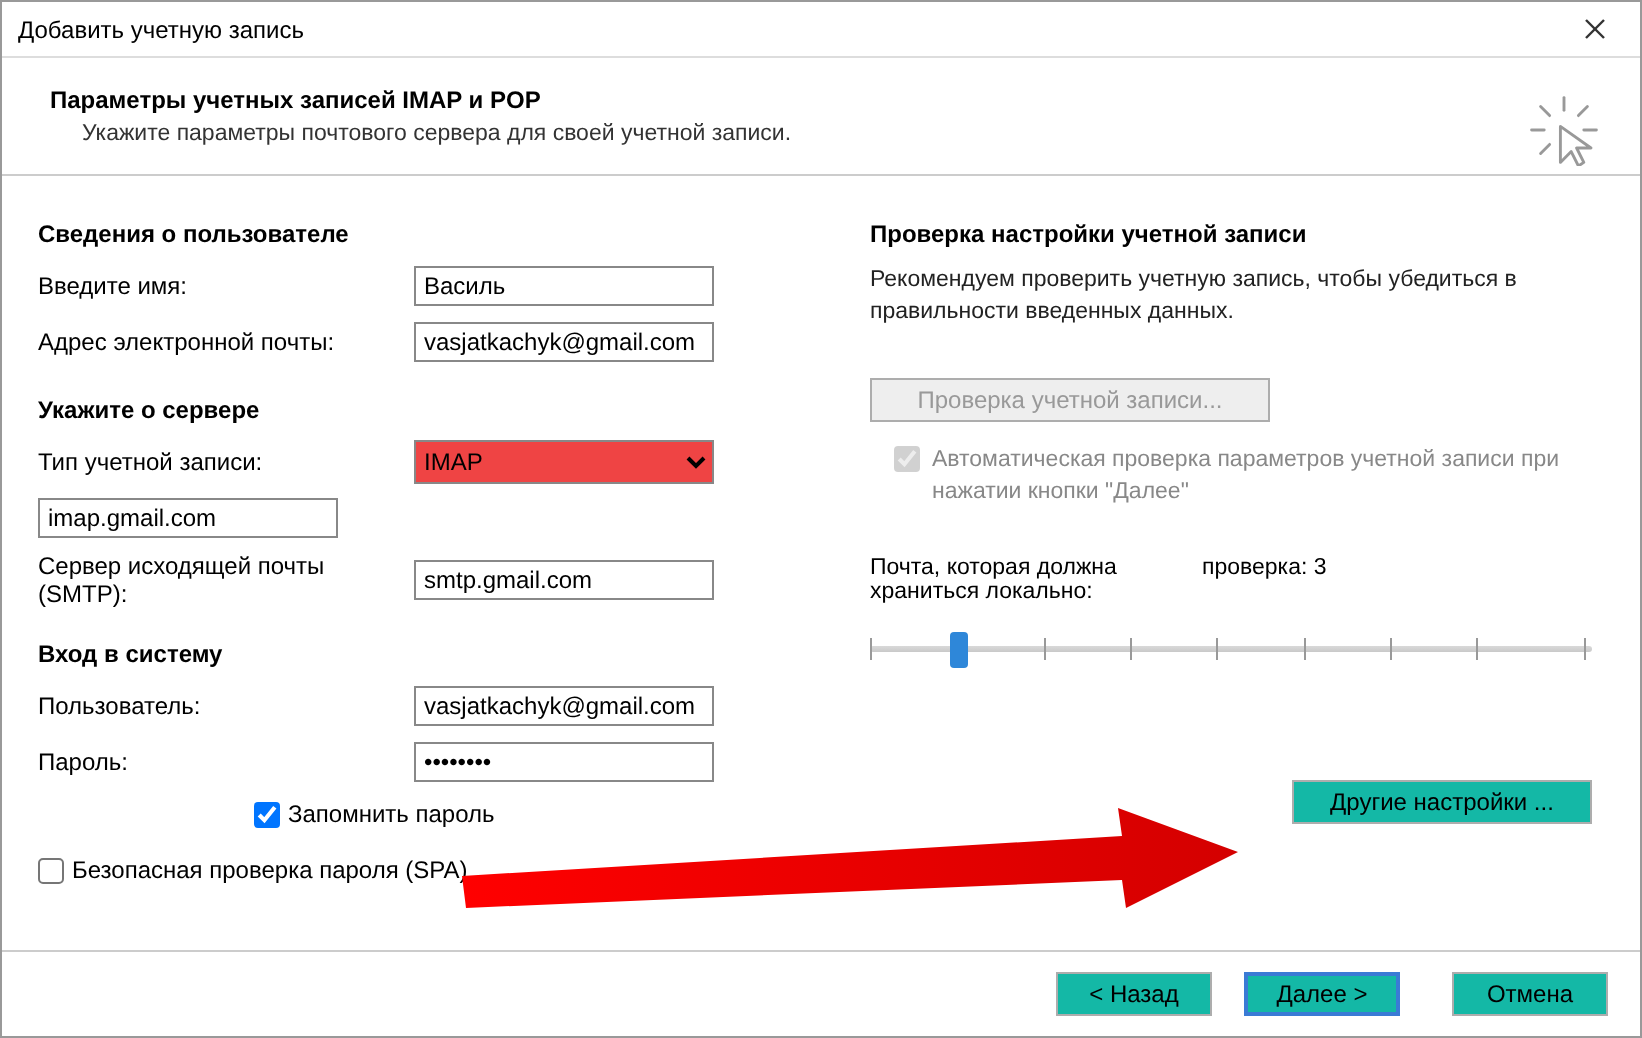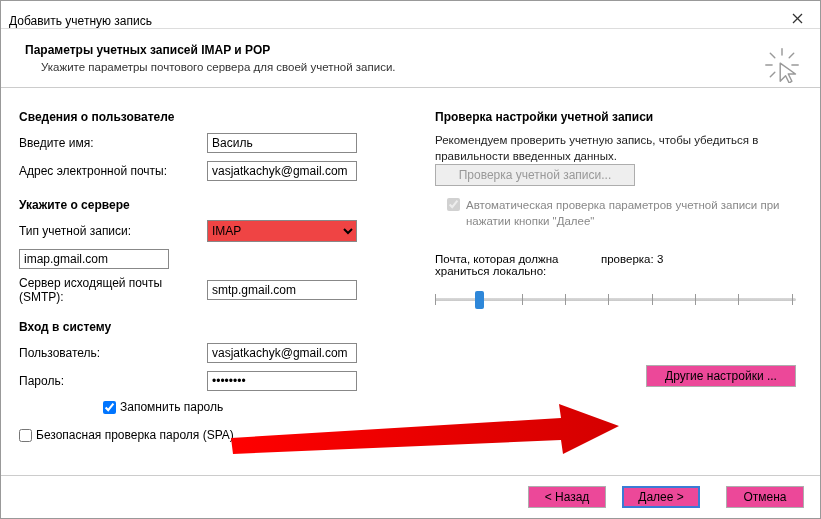--- a/index.html
+++ b/index.html
@@ -15,21 +15,21 @@
     height: 519px;
     background: #fff;
     border: 1px solid #999;
     position: relative;
     display: flex;
     flex-direction: column;
   }
   .titlebar {
     height: 28px;
     display: flex;
-    align-items: flex-end;
+    align-items: center;
     padding: 0 8px;
     border-bottom: 1px solid #ddd;
   }
   .titlebar .title { flex: 1; font-size: 12px; }
   .close-btn {
     width: 30px; height: 20px;
     display: flex; align-items: center; justify-content: center;
     font-size: 14px; font-family: Arial;
     cursor: pointer;
   }
@@ -81,21 +81,21 @@
   }
   .row select {
     width: 150px;
     height: 22px;
     border: 1px solid #888;
     background: #ef4444;
     font-size: 12px;
     font-family: inherit;
   }
   .remember-row {
-    margin-left: 84px;
+    margin-left: 108px;
     margin-top: 2px;
     display: flex;
     align-items: center;
     gap: 4px;
   }
   .spa-row {
     margin-top: 14px;
     display: flex;
     align-items: center;
     gap: 4px;
@@ -104,33 +104,33 @@
     width: 13px; height: 13px;
     margin: 0;
   }
   .right-text { font-size: 11.5px; color: #222; line-height: 1.4; }
   .btn {
     display: inline-flex;
     align-items: center;
     justify-content: center;
     height: 22px;
     border: 1px solid #adadad;
-    background: #ec4899;
+    background: #14b8a6;
     padding: 0 12px;
     font-size: 12px;
     font-family: inherit;
     cursor: pointer;
   }
   .btn.primary { border: 2px solid #3a7bd5; }
   .btn:disabled, .btn.disabled {
     color: #999;
     cursor: default;
     background: #eee;
   }
-  .test-btn { margin: 0 0 8px 0; width: 200px; }
+  .test-btn { margin: 25px 0 8px 0; width: 200px; }
   .auto-test {
     display: flex;
     align-items: flex-start;
     gap: 6px;
     color: #888;
     font-size: 11.5px;
     line-height: 1.35;
     margin-left: 12px;
     margin-top: 4px;
   }

